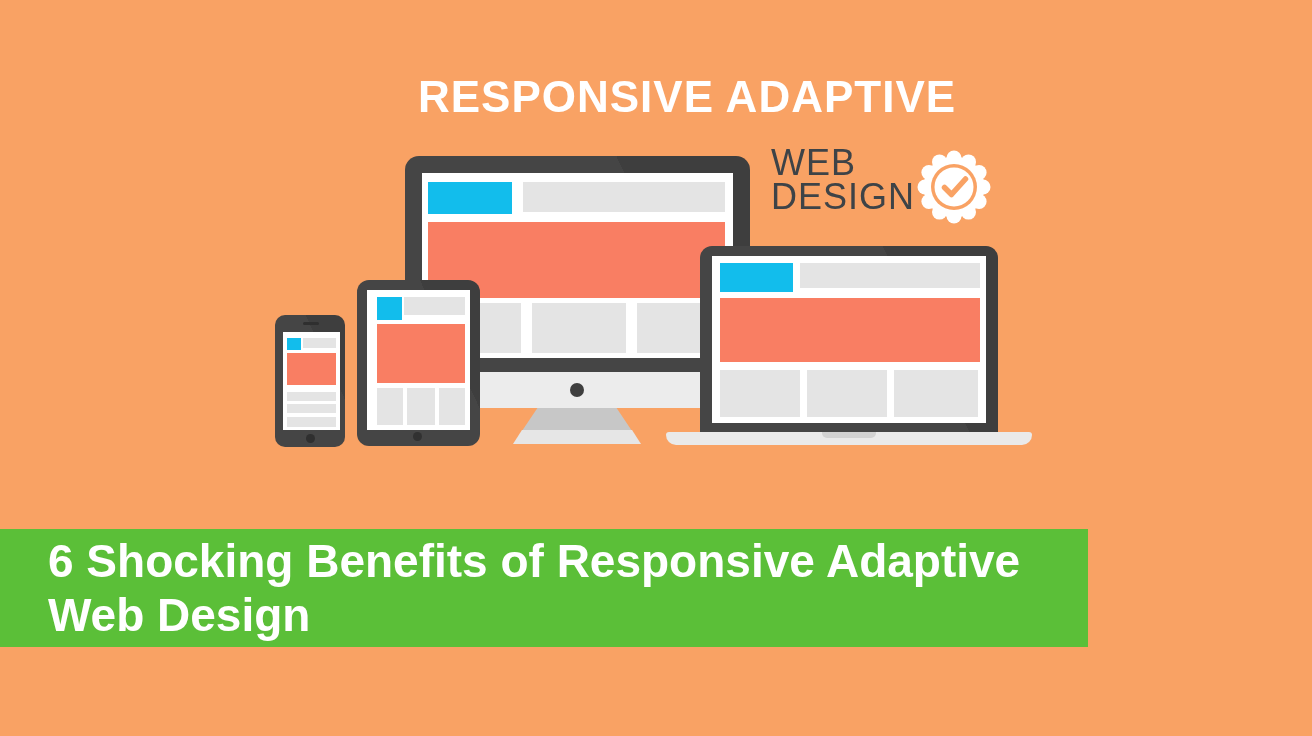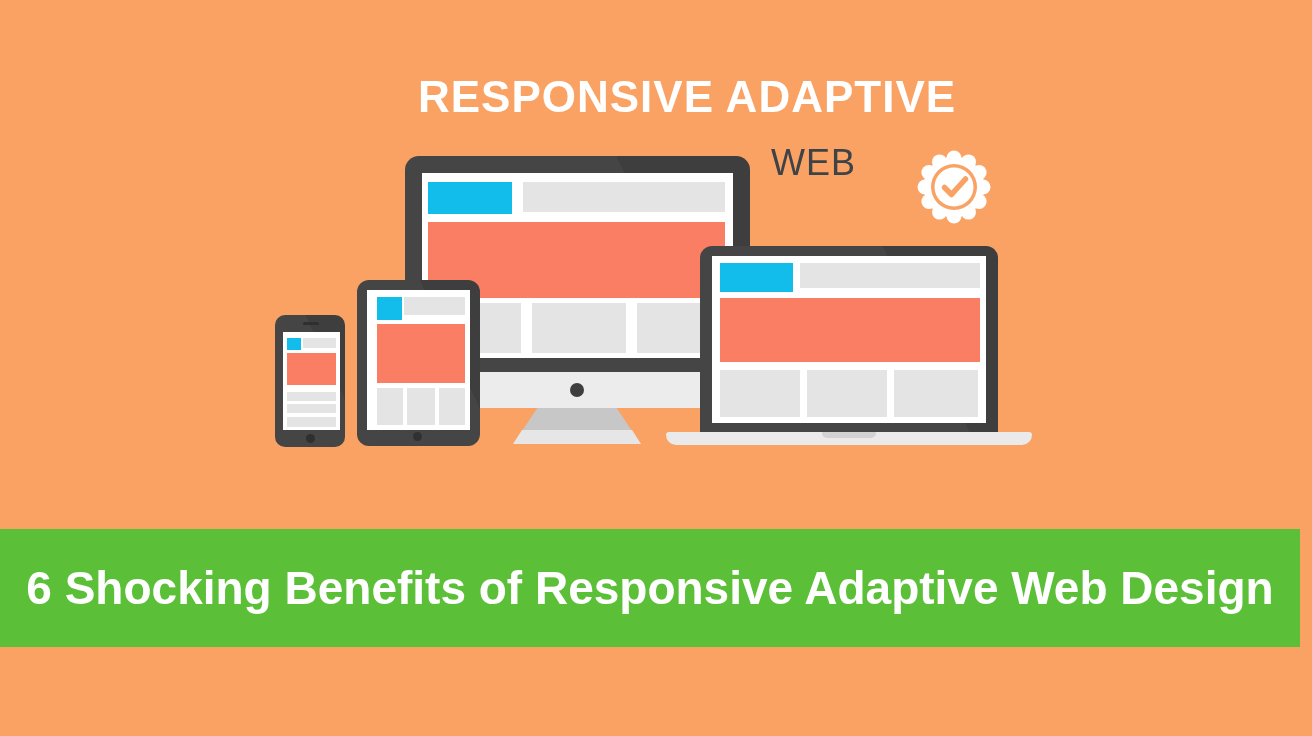--- a/index.html
+++ b/index.html
@@ -56,35 +56,36 @@
   .tablet-home{position:absolute;left:56px;top:152px;width:9px;height:9px;border-radius:50%;background:#313131;}
 
   
   .phone-frame{left:275px;top:315px;width:70px;height:132px;border-radius:10px;z-index:6;}
   .phone-speaker{position:absolute;left:28px;top:7px;width:16px;height:3px;border-radius:2px;background:#2F2F2F;}
   .phone-screen{left:8px;top:17px;width:57px;height:98px;}
   .phone-home{position:absolute;left:31px;top:119px;width:9px;height:9px;border-radius:50%;background:#2F2F2F;}
 
   
   .banner{
-    position:absolute;left:0;top:529px;width:1300px;height:118px;
+    position:absolute;left:0;top:529px;width:1040px;height:118px;
     background:var(--banner-green,#5BBF38);z-index:10;
-    display:flex;align-items:center;justify-content:center;
+    display:flex;align-items:center;justify-content:center;padding-left:48px;
   }
   .banner-text{
     color:#fff;font-size:46px;font-weight:800;letter-spacing:0;
   }
 </style>
 </head>
 <body>
 
 <div class="title">RESPONSIVE ADAPTIVE</div>
 
 <div class="subtitle">
   <div>WEB</div>
+  <div>DESIGN</div>
 </div>
 
 <svg class="badge" viewBox="0 0 76 76">
   <g fill="#ffffff">
     <circle cx="67" cy="38" r="7.5"></circle>
       <circle cx="63.1" cy="52.5" r="7.5"></circle>
     <circle cx="52.5" cy="63.1" r="7.5"></circle>
       <circle cx="38" cy="67" r="7.5"></circle>
     <circle cx="23.5" cy="63.1" r="7.5"></circle>
       <circle cx="12.9" cy="52.5" r="7.5"></circle>

